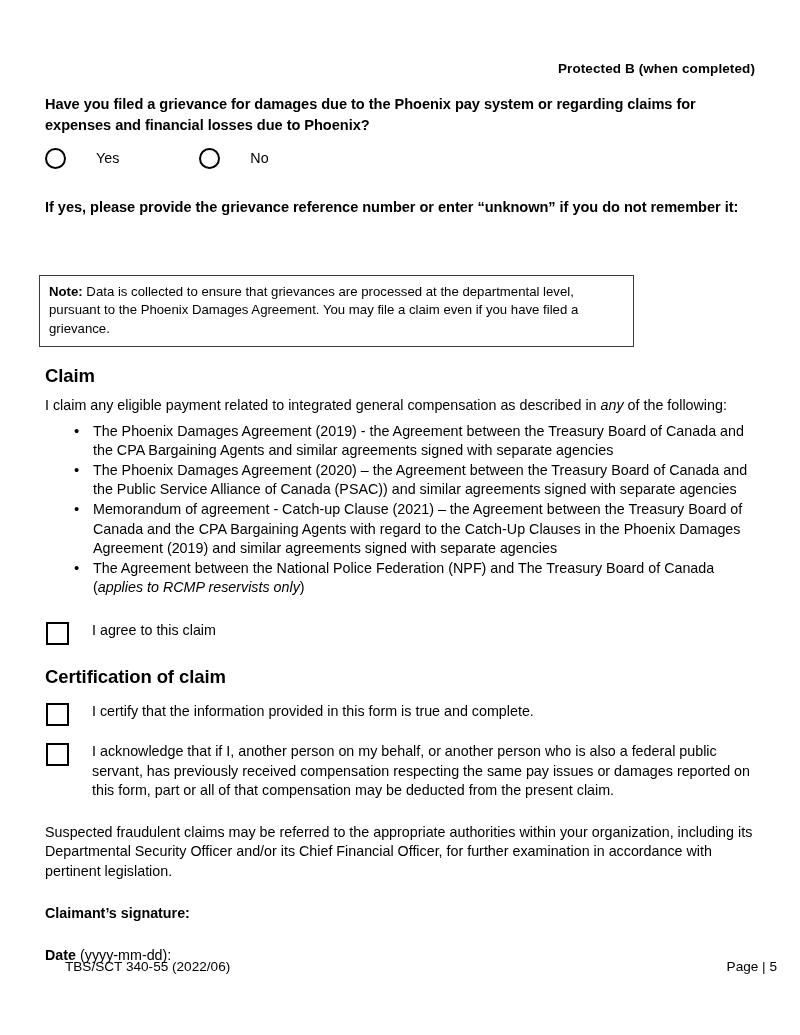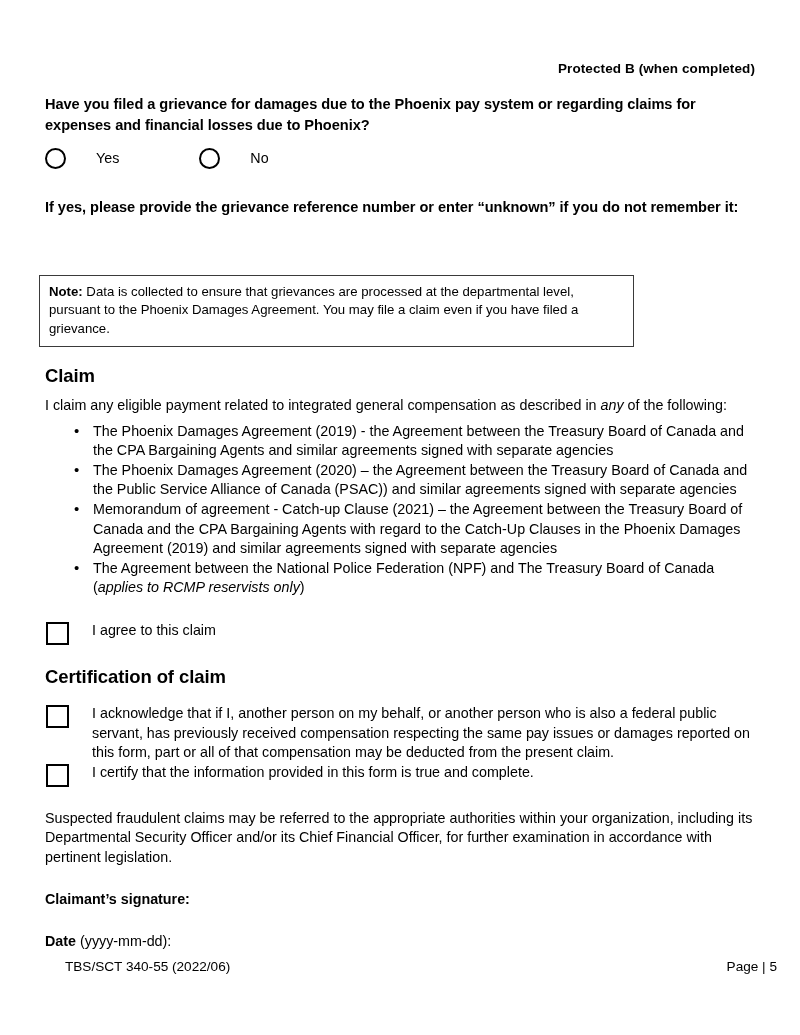--- a/index.html
+++ b/index.html
@@ -228,28 +228,28 @@
       <li><span>The Agreement between the National Police Federation (NPF) and The Treasury Board of Canada (</span><span class="ital">applies to RCMP reservists only</span><span>)</span></li>
     </ul>
 
     <div class="check-row agree">
       <span class="check-box"></span>
       <span class="check-label">I agree to this claim</span>
     </div>
 
     <h2 class="section-heading cert">Certification of claim</h2>
 
+    <div class="check-row cert1">
+      <span class="check-box"></span>
+      <span class="check-label">I certify that the information provided in this form is true and complete.</span>
+    </div>
+
     <div class="check-row cert2">
       <span class="check-box"></span>
       <span class="check-label">I acknowledge that if I, another person on my behalf, or another person who is also a federal public servant, has previously received compensation respecting the same pay issues or damages reported on this form, part or all of that compensation may be deducted from the present claim.</span>
-    </div>
-
-    <div class="check-row cert1">
-      <span class="check-box"></span>
-      <span class="check-label">I certify that the information provided in this form is true and complete.</span>
     </div>
 
     <p class="body-text frauds">Suspected fraudulent claims may be referred to the appropriate authorities within your organization, including its Departmental Security Officer and/or its Chief Financial Officer, for further examination in accordance with pertinent legislation.</p>
 
     <div class="field-line signature"><span class="lab">Claimant’s signature:</span></div>
 
     <div class="field-line"><span class="lab">Date</span><span> (yyyy-mm-dd):</span></div>
 
   </div>
 

